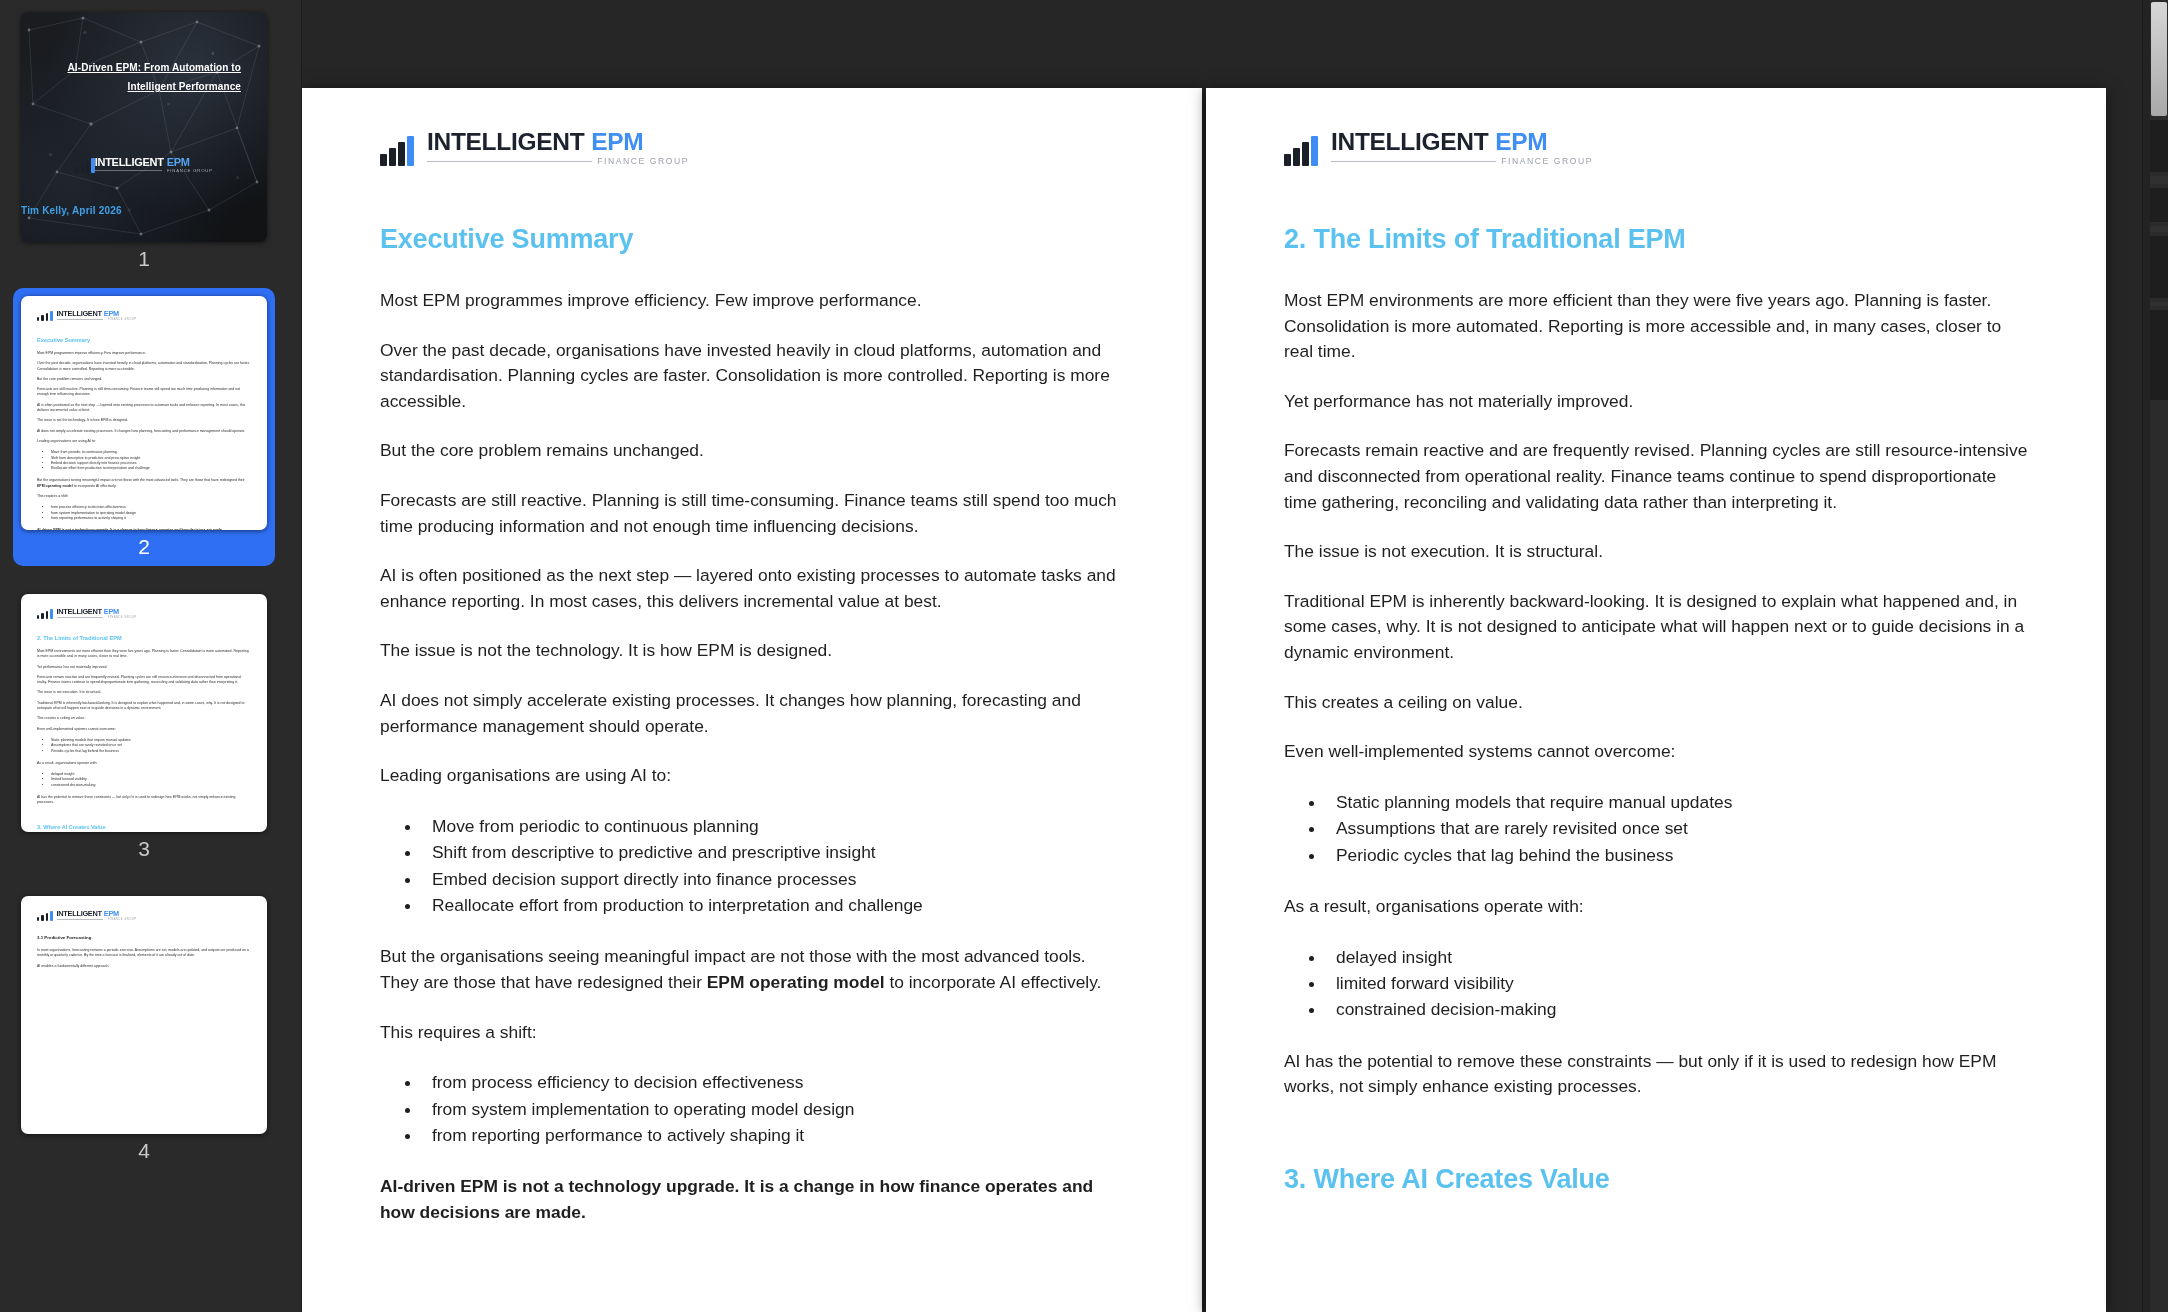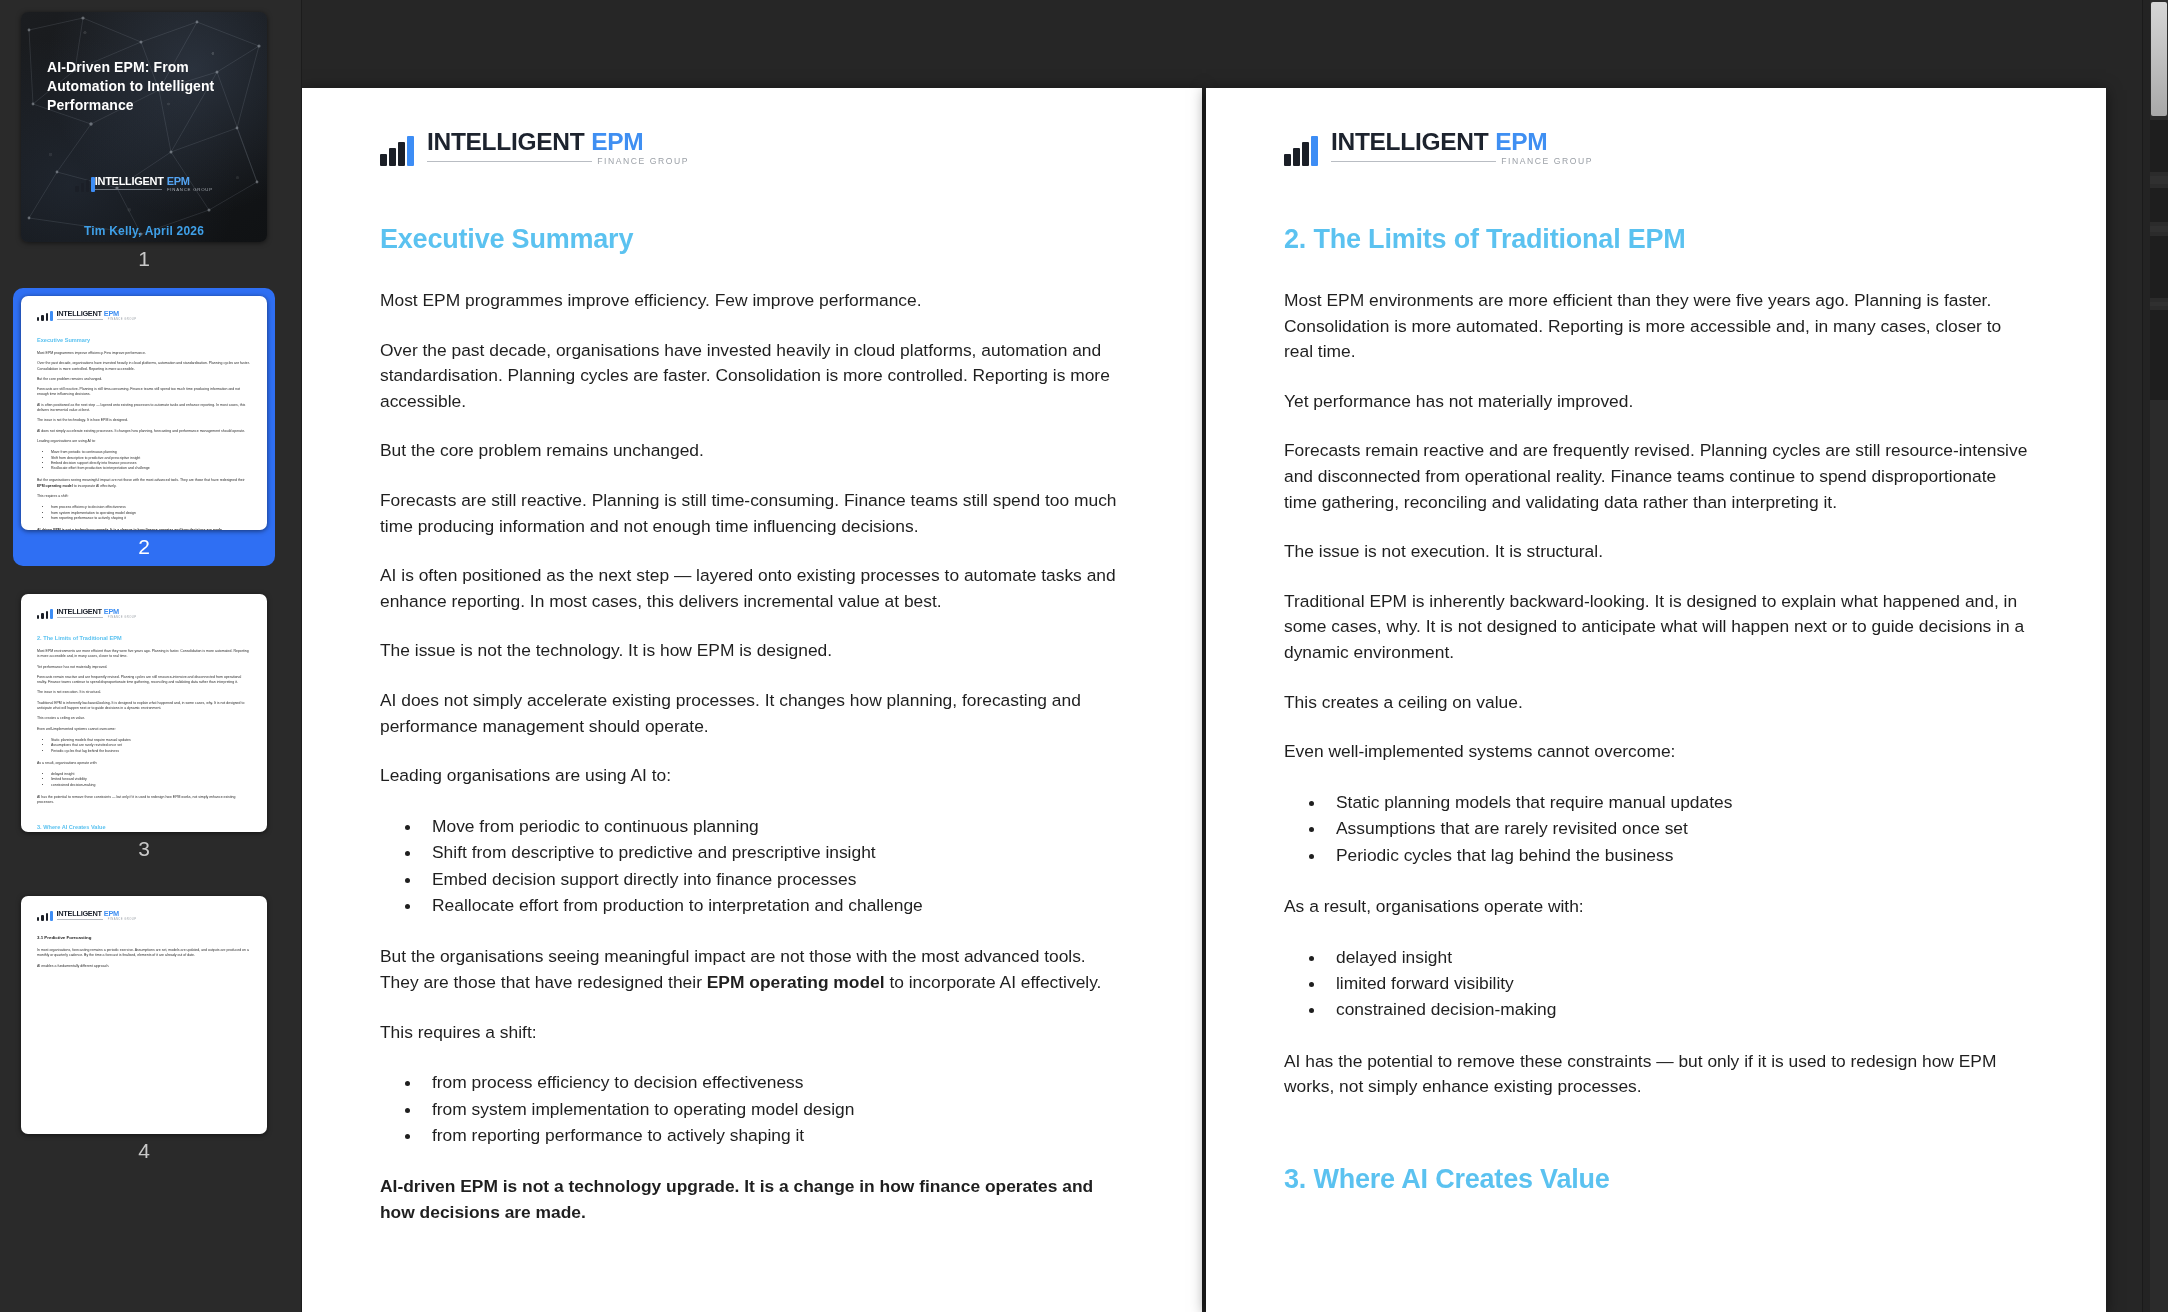--- a/index.html
+++ b/index.html
@@ -68,38 +68,38 @@
       radial-gradient(circle at 44% 86%, rgba(255,255,255,.07) 0 1.6px, transparent 2px),
       radial-gradient(ellipse at 70% 25%, rgba(90,110,140,.30), transparent 60%),
       radial-gradient(ellipse at 20% 75%, rgba(70,90,120,.22), transparent 60%),
       linear-gradient(150deg, #1b1d20 0%, #15171a 45%, #101214 100%);
     position: relative;
   }
   .cover-net { position: absolute; inset: 0; opacity: .55; }
   .cover-title {
     position: relative;
     color: #ffffff;
-    text-align: left;
-    font-size: 14px;
+    text-align: right;
+    font-size: 10px;
     line-height: 19px;
     font-weight: 600;
     padding: 46px 26px 0 26px;
     letter-spacing: .1px;
+    text-decoration: underline;
   }
   .cover-logo {
     position: relative;
     display: flex; align-items: center; justify-content: center;
     gap: 6px;
     margin-top: 60px;
   }
   .cover-byline {
     position: relative;
-    text-align: center;
     color: #3fa0e8;
-    font-size: 12px;
+    font-size: 10px;
     font-weight: 700;
     margin-top: 32px;
     letter-spacing: .2px;
   }
 
   
   .logo { display: flex; align-items: flex-end; }
   .logo-bars { display: flex; align-items: flex-end; gap: 2px; }
   .logo-bars i { display: block; background: #1b1f27; border-radius: 1px; }
   .logo-bars i:nth-child(1) { height: 40%; }

